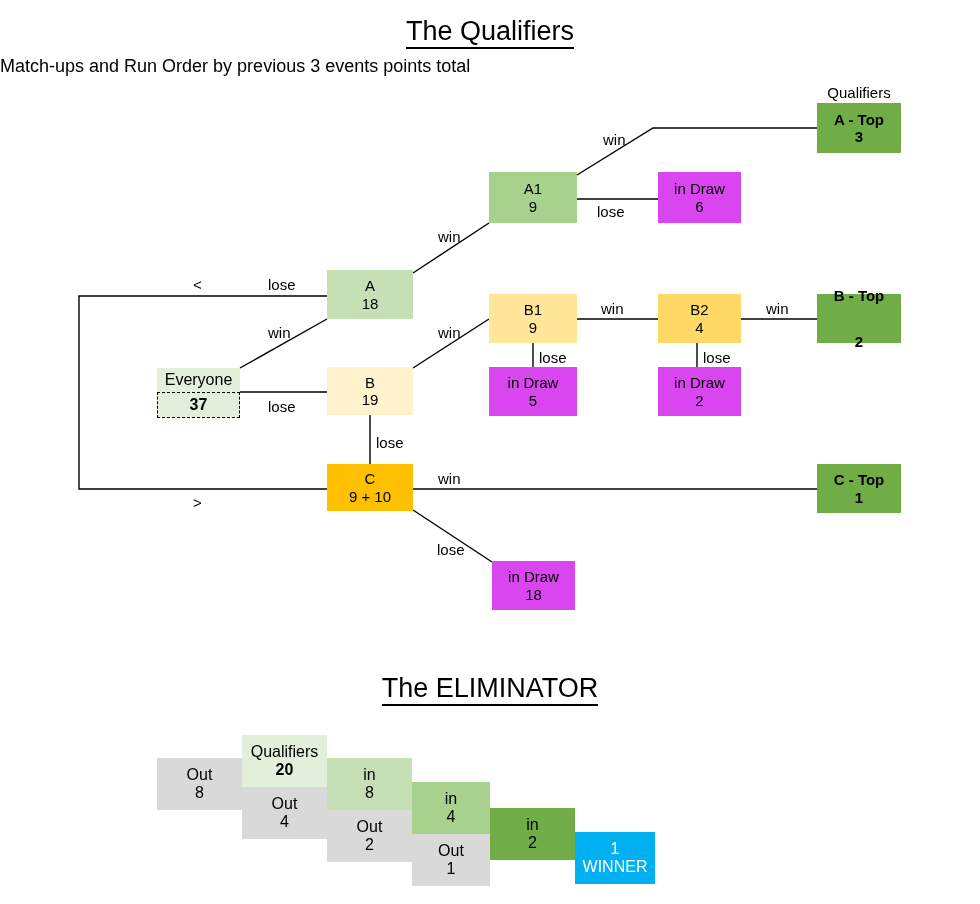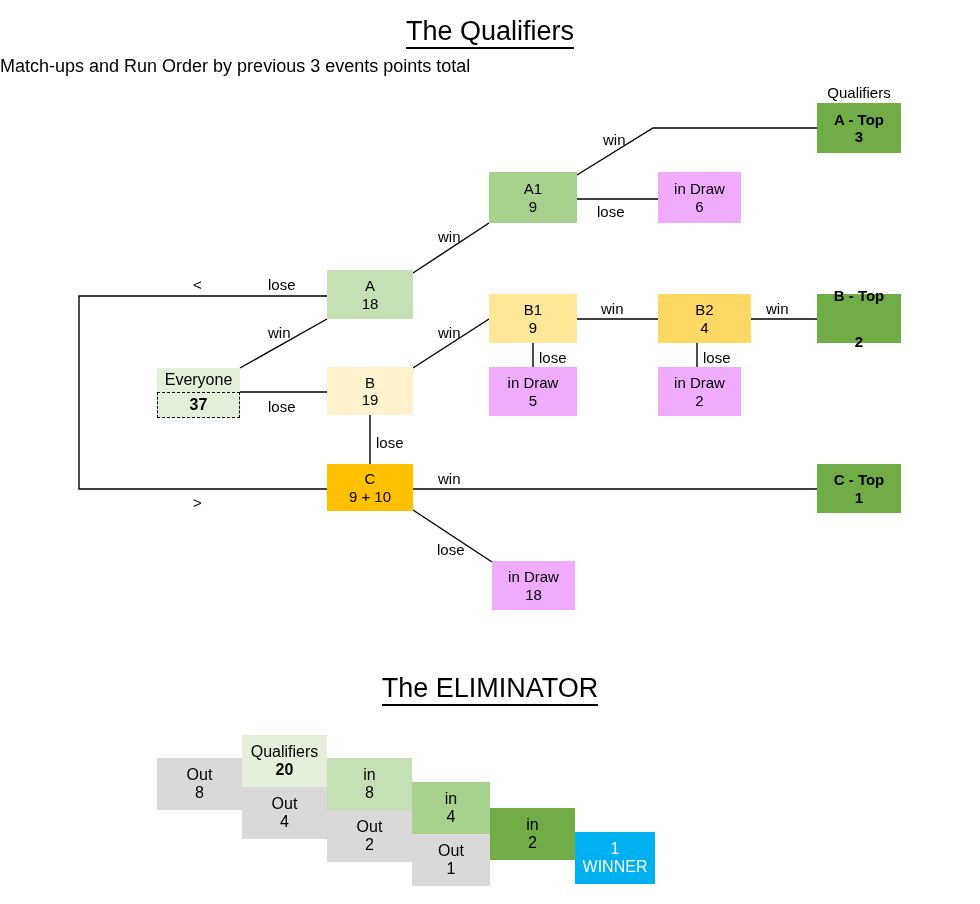--- a/index.html
+++ b/index.html
@@ -72,21 +72,21 @@
   .node .l2 { display: block; }
 
   .n-green-lt  { background: #C5E0B4; }
   .n-green-md  { background: #A9D18E; }
   .n-green-dk  { background: #70AD47; }
   .n-green-pale{ background: #E2EFDA; }
   .n-yellow-lt { background: #FFF2CC; }
   .n-yellow-md { background: #FFE699; }
   .n-yellow-st { background: #FFD966; }
   .n-amber     { background: #FFC000; }
-  .n-gold-dk   { background: #f0abfc; }
+  .n-gold-dk   { background: #d946ef; }
   .n-grey      { background: #D9D9D9; }
   .n-blue      { background: #00B0F0; color: #FFFFFF; }
 
   .bold { font-weight: bold; }
 
   
   .lbl {
     position: absolute;
     font-size: 15px;
     white-space: nowrap;
@@ -203,21 +203,21 @@
   <div class="node n-green-lt" style="left:327px; top:270px; width:86px; height:49px;">
     <span class="l1">A</span>
     <span class="l2">18</span>
   </div>
 
   <div class="node n-yellow-md" style="left:489px; top:294px; width:88px; height:49px;">
     <span class="l1">B1</span>
     <span class="l2">9</span>
   </div>
 
-  <div class="node n-yellow-st" style="left:658px; top:294px; width:93px; height:49px;">
+  <div class="node n-yellow-st" style="left:658px; top:294px; width:83px; height:49px;">
     <span class="l1">B2</span>
     <span class="l2">4</span>
   </div>
 
   <div class="node n-green-dk bold" style="left:817px; top:294px; width:84px; height:49px;gap:28px;">
     <span class="l1">B - Top</span>
     <span class="l2">2</span>
   </div>
 
   <div class="everyone-wrap" style="left:157px; top:368px; width:83px; height:50px;">

